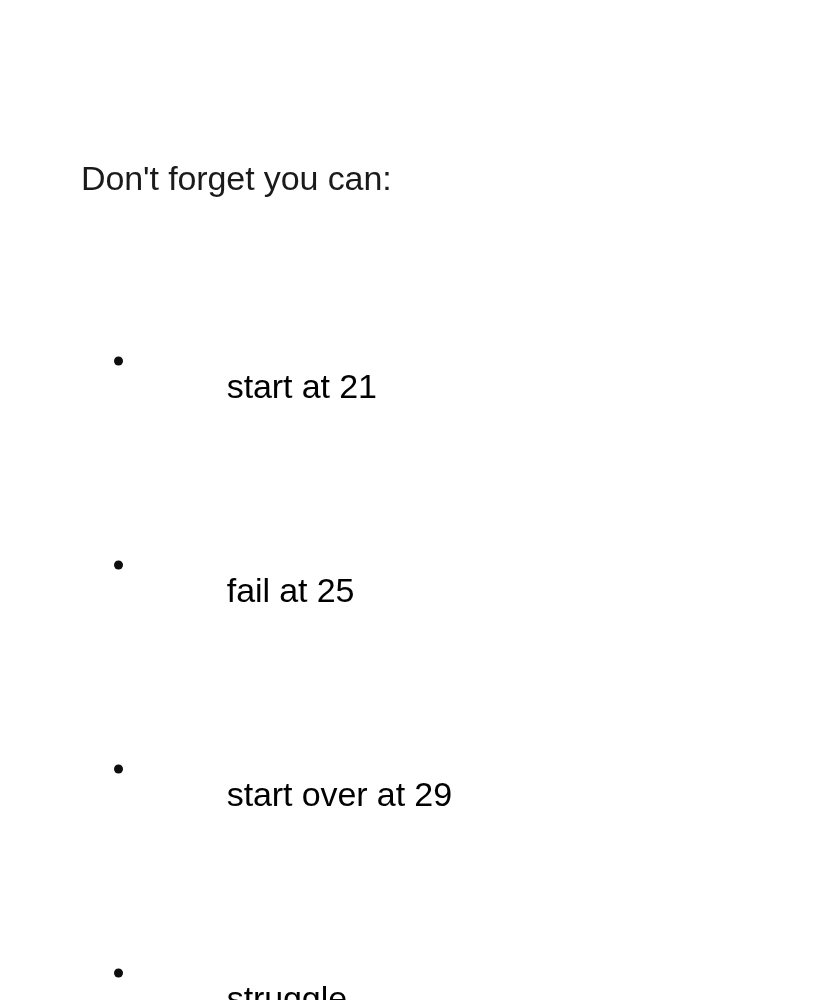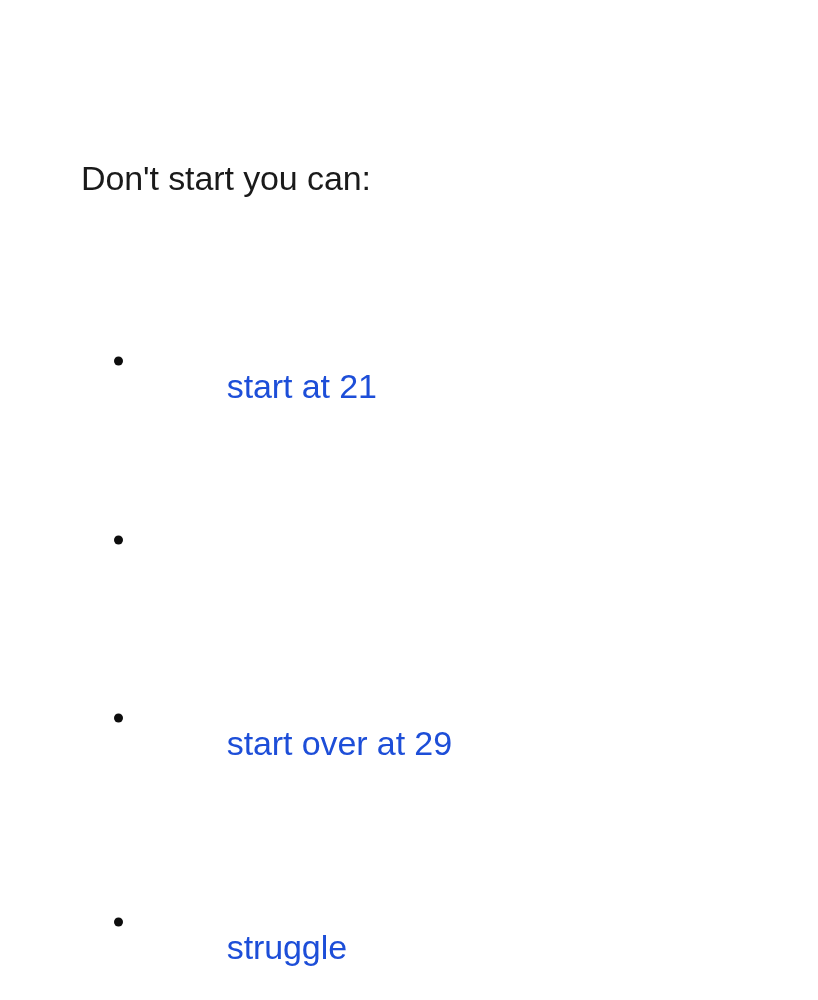--- a/index.html
+++ b/index.html
@@ -48,21 +48,21 @@
     padding: 0;
     margin-top: 60px;
   }
 
   .bullet-item {
     position: relative;
     font-size: 34px;
     line-height: 51px;
     font-weight: 400;
     letter-spacing: -0.1px;
-    color: #1d4ed8;
+    color: #000000;
     padding-left: 71px;
     white-space: pre;
   }
 
   .bullet-marker {
     position: absolute;
     left: 33px;
     top: 50%;
     transform: translateY(-50%);
     width: 9px;
@@ -74,31 +74,32 @@
   .bullet-text {
     display: inline;
   }
 </style>
 </head>
 <body style="background: rgb(255, 255, 255);">
 
 <div class="page">
   <div class="content">
 
-    <p class="heading">Don't start you can:</p>
+    <p class="heading">Don't forget you can:</p>
 
     <ul class="bullet-list">
 
       <li class="bullet-item">
         <span class="bullet-marker" style="background: rgb(13, 13, 13);"></span>
         <span class="bullet-text">start at 21</span>
       </li>
 
       <li class="bullet-item">
         <span class="bullet-marker" style="background: rgb(13, 13, 13);"></span>
+        <span class="bullet-text">fail at 25</span>
       </li>
 
       <li class="bullet-item">
         <span class="bullet-marker" style="background: rgb(13, 13, 13);"></span>
         <span class="bullet-text">start over at 29</span>
       </li>
 
       <li class="bullet-item">
         <span class="bullet-marker" style="background: rgb(13, 13, 13);"></span>
         <span class="bullet-text">struggle</span>

